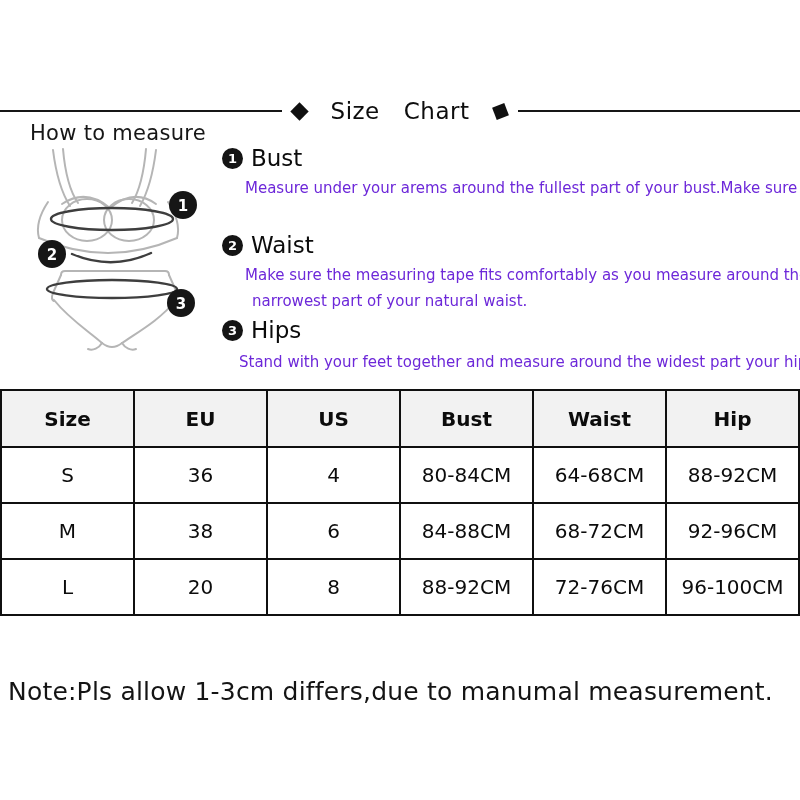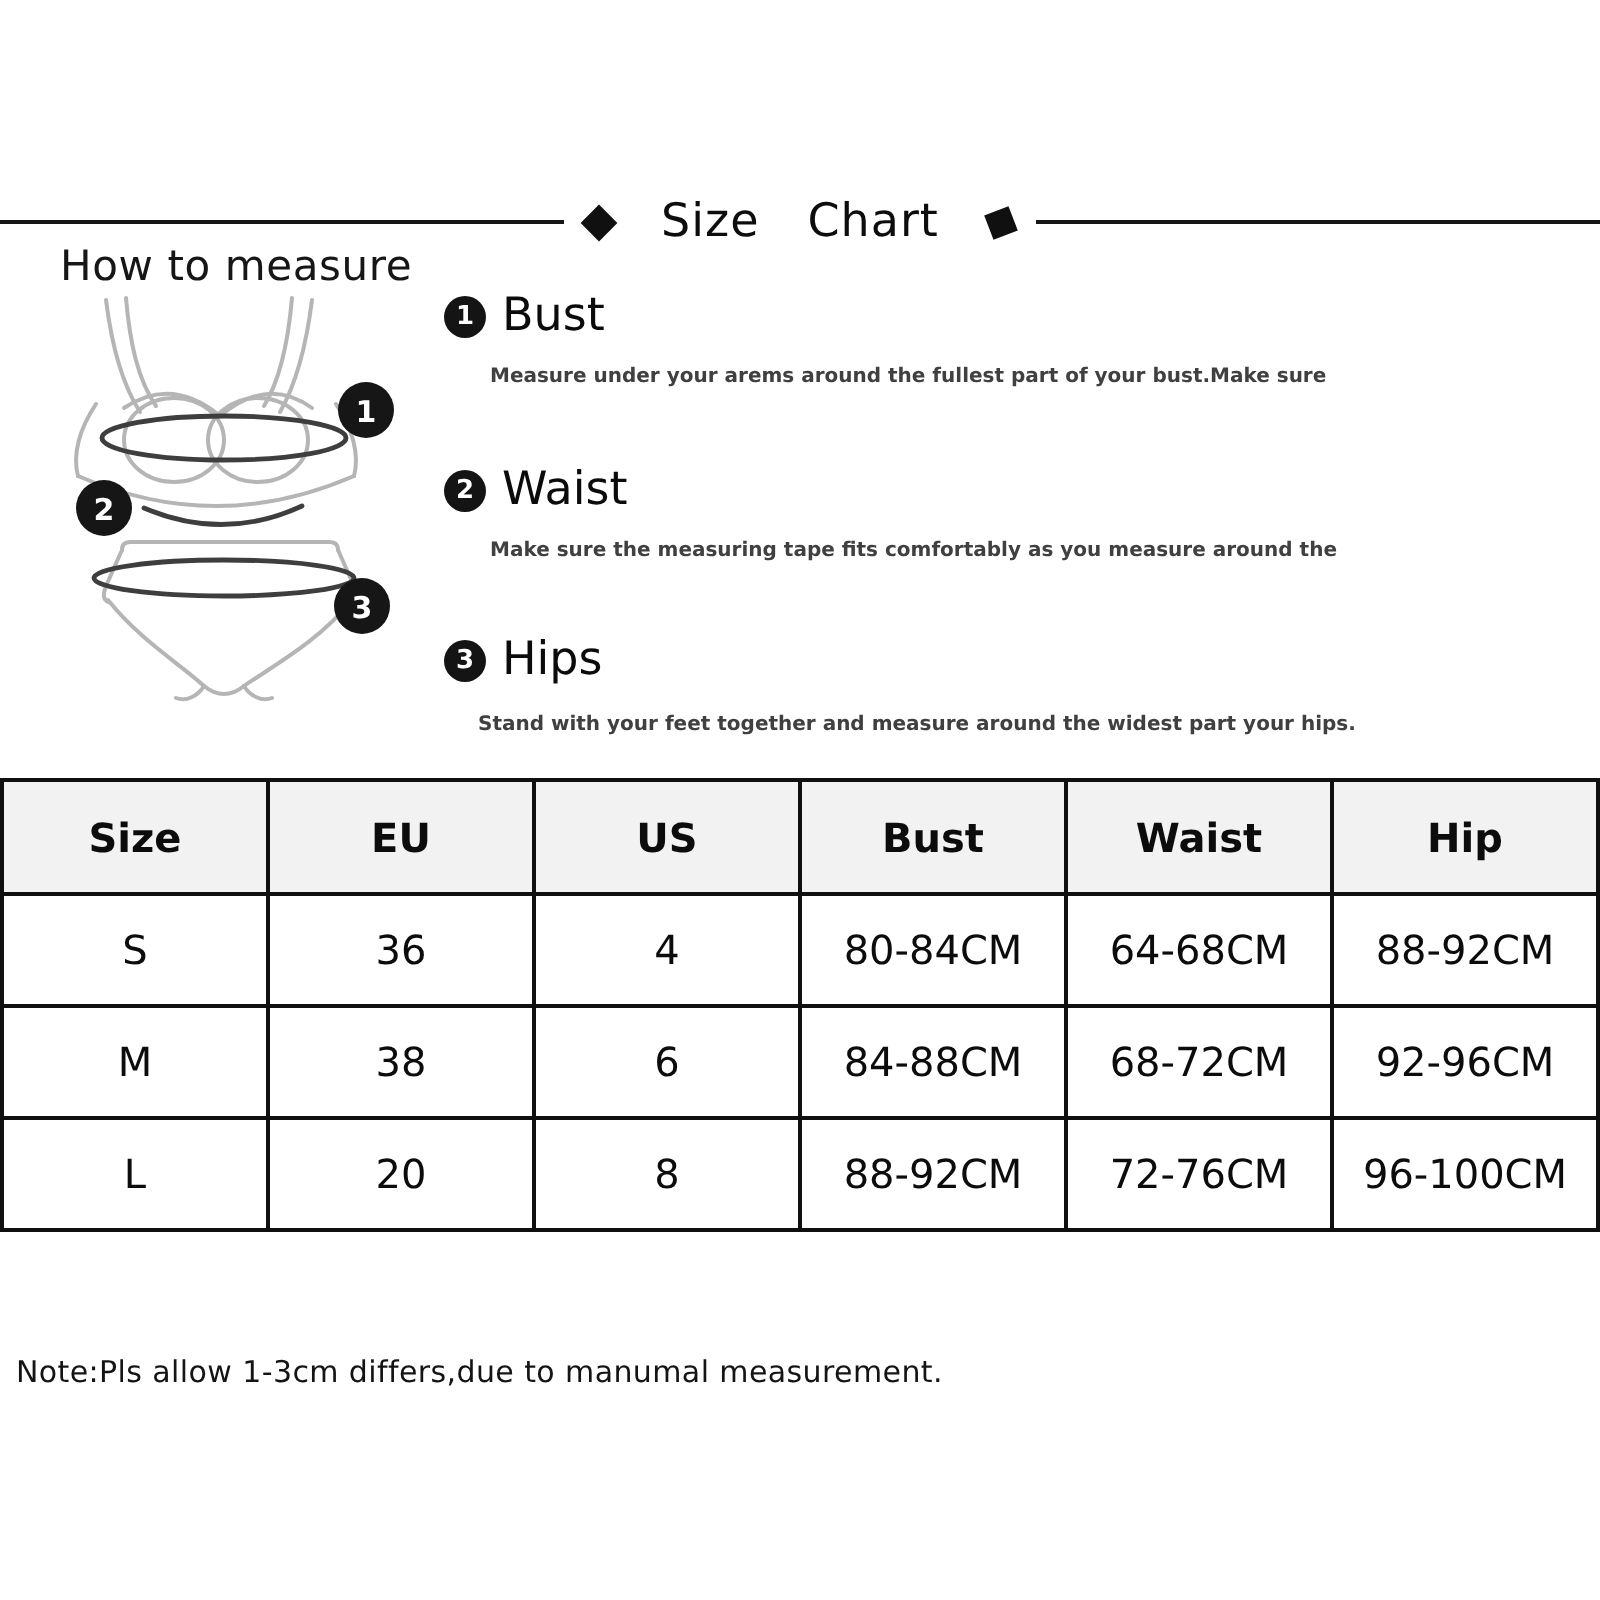--- a/index.html
+++ b/index.html
@@ -41,42 +41,42 @@
   .sec-bust  {top:144px;}
   .sec-waist {top:231px;}
   .sec-hips  {top:316px;}
   .sec-head {display:flex; align-items:center; gap:8px; height:28px;}
   .badge {
     width:21px; height:21px; border-radius:50%; background:#141414;
     color:#fff; font-size:13px; font-weight:bold; line-height:21px;
     text-align:center; flex:0 0 auto;
   }
   .sec-title {font-size:23px; color:#0b0b0b; white-space:nowrap;}
-  .sec-body {margin:4px 0 0 23px; font-size:10px; line-height:25.5px; color:#404040;font-weight:bold;}
+  .sec-body {margin:4px 0 0 23px; font-size:15px; line-height:25.5px; color:#6d28d9;}
   .sec-hips .sec-body {margin-left:17px; margin-top:6px;}
   .sec-line {white-space:nowrap;}
   .sec-line.indent {padding-left:7px;}
 
   
   .size-table {
     position:absolute; top:389px; left:0; width:800px;
     border-collapse:collapse; table-layout:fixed;
     font-size:20px; color:#0c0c0c; text-align:center;
   }
   .size-table th, .size-table td {
     border:2px solid #101010; padding:0; white-space:nowrap; overflow:hidden;
   }
   .size-table thead tr {height:57px;}
   .size-table tbody tr {height:56px;}
   .size-table th {font-weight:bold; background:#f2f2f2; font-size:20px;}
 
   
   .note {
     position:absolute; top:677px; left:8px;
-    font-size:15px; color:#141414; letter-spacing:0.2px; white-space:nowrap;
+    font-size:25px; color:#141414; letter-spacing:0.2px; white-space:nowrap;
   }
 </style>
 </head>
 <body>
 
 <div class="canvas">
 
   <div class="title-row">
     <div class="rule"></div>
     <div class="diamond"></div>
@@ -147,20 +147,21 @@
     </div>
   </div>
 
   <div class="sec sec-waist">
     <div class="sec-head">
       <span class="badge">2</span>
       <span class="sec-title">Waist</span>
     </div>
     <div class="sec-body">
       <div class="sec-line">Make sure the measuring tape fits comfortably as you measure around the</div>
+      <div class="sec-line indent">narrowest part of your natural waist.</div>
     </div>
   </div>
 
   <div class="sec sec-hips">
     <div class="sec-head">
       <span class="badge">3</span>
       <span class="sec-title">Hips</span>
     </div>
     <div class="sec-body">
       <div class="sec-line">Stand with your feet together and measure around the widest part your hips.</div>

